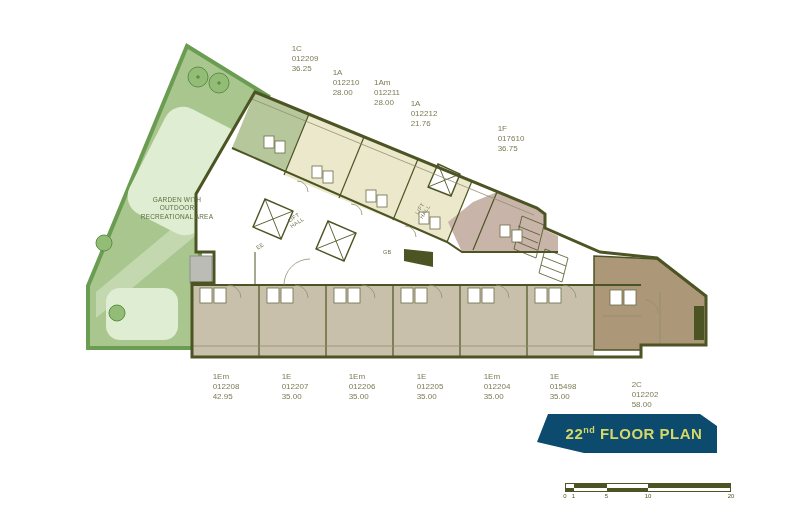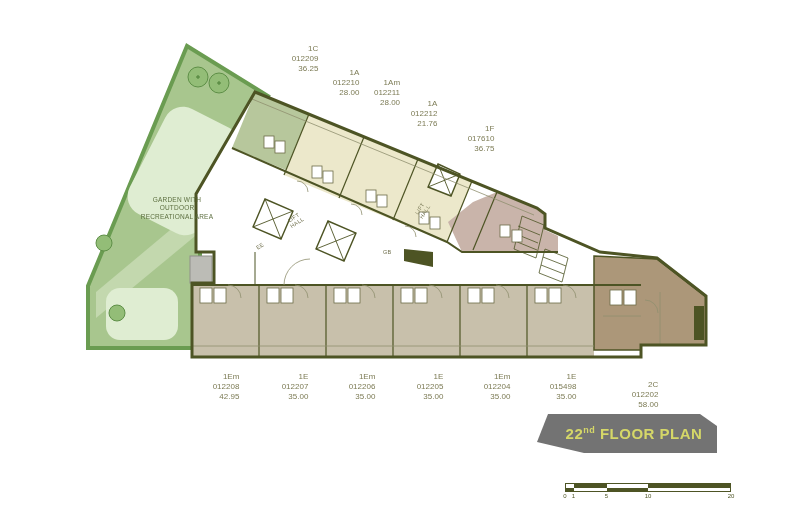--- a/index.html
+++ b/index.html
@@ -1,34 +1,34 @@
 <!DOCTYPE html>
 <html><head>
 <meta charset="utf-8">
 <style>
   html,body{margin:0;padding:0;background:#ffffff;}
   body{width:796px;height:528px;position:relative;overflow:hidden;
        font-family:"Liberation Sans", sans-serif;}
   #stage{position:absolute;inset:0;}
   svg{position:absolute;left:0;top:0;}
 
-  .unit-label{position:absolute;text-align:right;color:#7c7b55;font-size:8px;
+  .unit-label{position:absolute;text-align:left;color:#7c7b55;font-size:8px;
               line-height:1.25;transform:translateX(-50%);white-space:nowrap;}
   .unit-label span{display:block;}
 
   .garden-label{position:absolute;left:120px;top:196px;width:114px;text-align:center;
                 color:#5c6e3f;font-size:6.5px;line-height:1.3;letter-spacing:.2px;}
   .garden-label span{display:block;}
 
   .core-label{position:absolute;color:#6f6f4c;font-size:5.5px;line-height:1.15;
               text-align:center;letter-spacing:.3px;}
   .core-label span{display:block;}
 
   .banner{position:absolute;left:536px;top:412px;width:182px;height:42px;
-          background:#737373;
+          background:#0c4a6e;
           clip-path:polygon(12px 2px,164px 2px,181px 14px,181px 41px,48px 41px,1px 30px);
           display:flex;align-items:center;justify-content:center;}
   .banner .txt{color:#d5d768;font-weight:bold;font-size:15px;letter-spacing:.5px;
                padding-left:14px;}
   .banner sup{font-size:9px;vertical-align:super;}
 
   .scalebar{position:absolute;left:565px;top:483px;width:166px;}
   .scalebar .bar{width:166px;height:9px;border:1px solid #4d5424;box-sizing:border-box;
                  display:flex;flex-direction:column;}
   .scalebar .row{display:flex;width:100%;}
@@ -192,21 +192,21 @@
   <div class="unit-label" style="left:387px;top:78px">
     <span>1Am</span>
       <span>012211</span>
       <span>28.00</span>
   </div>
   <div class="unit-label" style="left:424px;top:99px">
     <span>1A</span>
       <span>012212</span>
       <span>21.76</span>
   </div>
-  <div class="unit-label" style="left:481px;top:124px">
+  <div class="unit-label" style="left:511px;top:124px">
     <span>1F</span>
       <span>017610</span>
       <span>36.75</span>
   </div>
 
   <div class="unit-label" style="left:226px;top:372px">
     <span>1Em</span>
       <span>012208</span>
       <span>42.95</span>
   </div>

